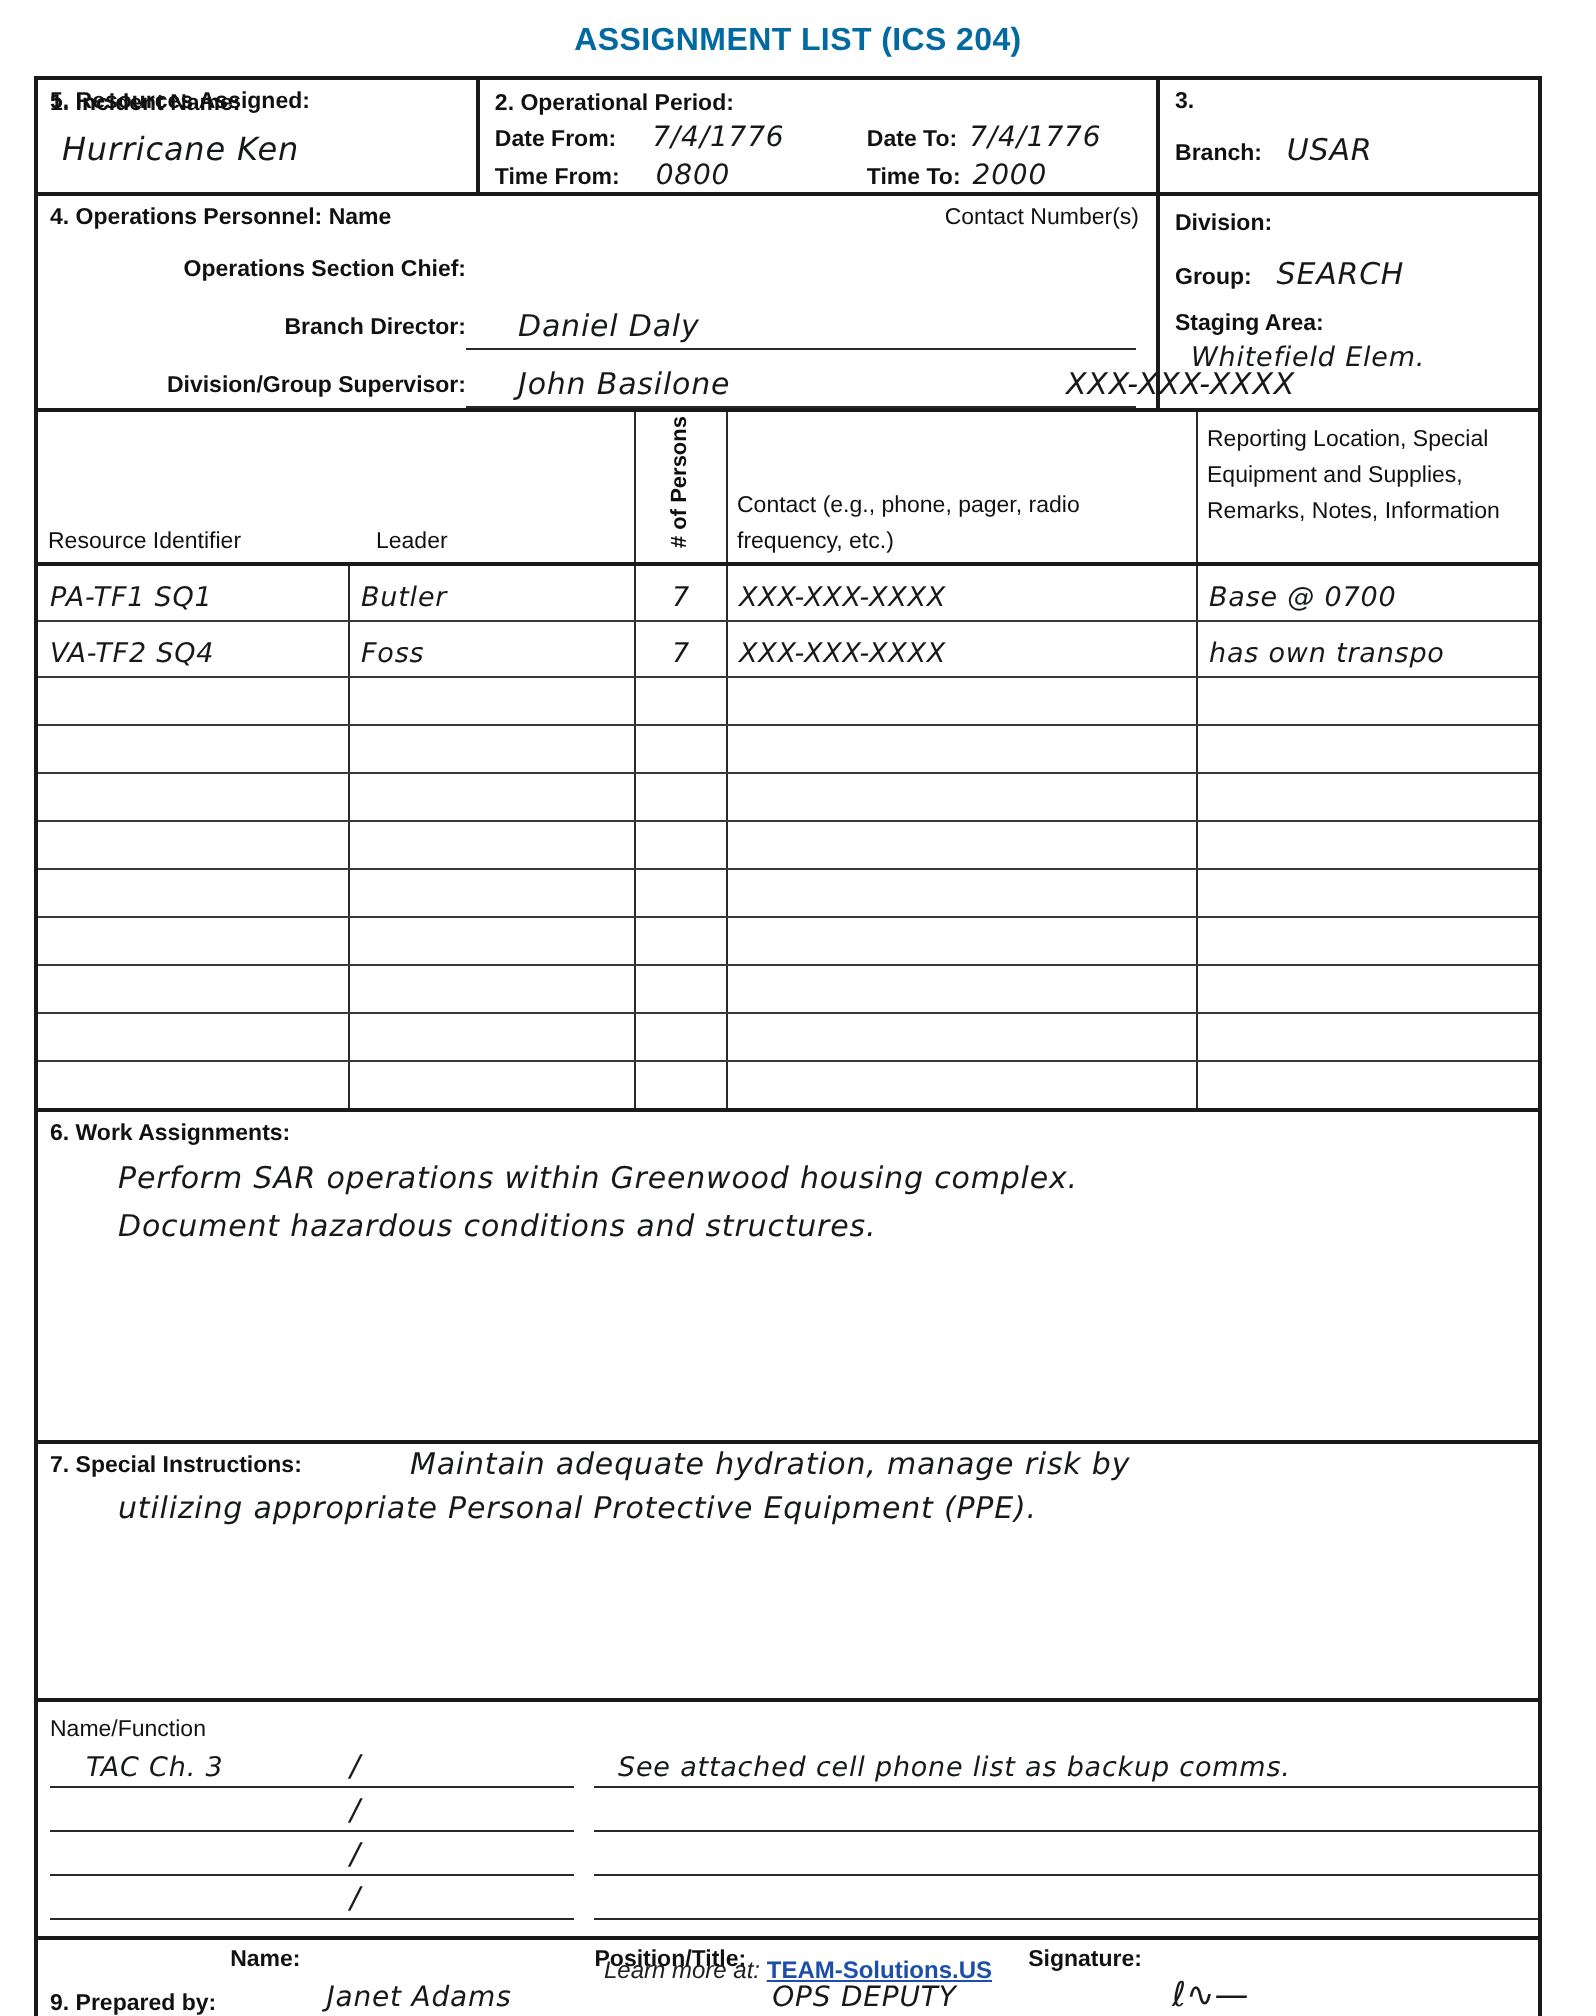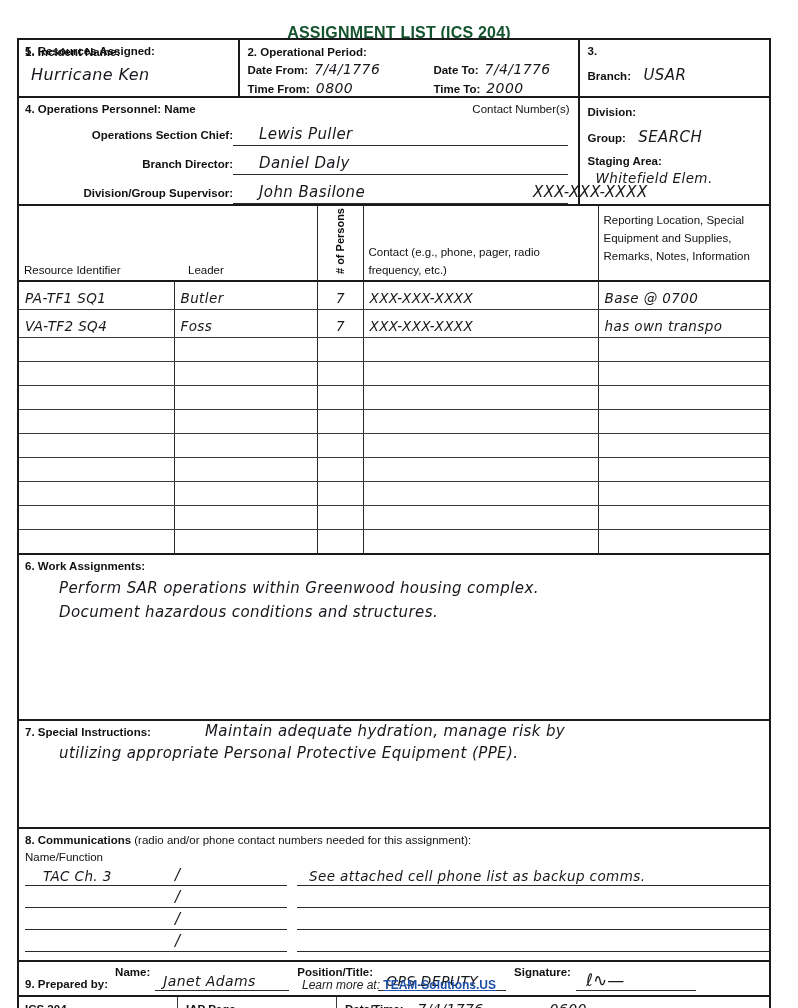--- a/index.html
+++ b/index.html
@@ -15,23 +15,23 @@
     overflow: hidden;
     position: relative;
   }
 
   
   .form-title {
     text-align: center;
     font-size: 16px;
     font-weight: bold;
     letter-spacing: 0.2px;
-    padding-top: 24px;
+    padding-top: 12px;
     padding-bottom: 8px;
-    color: #14532d;
+    color: #0369a1;
   }
 
   
   .form {
     position: absolute;
     left: 17px;
     top: 38px;
     width: 754px;
     border: 2px solid #1a1a1a;
     box-sizing: border-box;
@@ -72,21 +72,21 @@
   .hw-lg { font-size: 16px; }
   .box1 { width: 222px; padding: 5px 0 0 6px; }
   .box2 { width: 340px; padding: 5px 0 0 7px; }
 
   .box1 .hw { display: block; margin: 6px 0 0 6px; }
 
   .op-line { display: flex; align-items: baseline; margin-top: 2px; }
   .op-seg { display: flex; align-items: baseline; }
   .op-seg .lbl { white-space: nowrap; }
   .op-seg .hw { margin-left: 6px; font-size: 14px; }
-  .op-from { width: 186px; }
+  .op-from { width: 186px; gap: 12px; }
 
   
   .sec4 { width: 562px; padding: 4px 0 0 0; }
   .sec4-head { display: flex; justify-content: space-between; padding: 0 8px 0 6px; }
   .pers-row { display: flex; align-items: flex-end; height: 29px; padding-left: 6px; }
   .pers-lbl { width: 208px; text-align: right; padding-bottom: 3px; }
   .pers-line {
     flex: 1;
     border-bottom: 1.5px solid #2a2a2a;
     margin-right: 10px;
@@ -138,21 +138,21 @@
     padding-bottom: 2px;
   }
   .tbl tr:last-child td { border-bottom: none; }
   .sec5-wrap { border-bottom: 2px solid #1a1a1a; }
 
   
   .sec6 { padding: 4px 0 0 6px; height: 166px; box-sizing: border-box; }
   .sec6 .body { margin: 6px 0 0 34px; }
   .sec6 .body .hw { display: block; margin-bottom: 6px; }
 
-  .sec7 { padding: 4px 0 0 6px; height: 108px; box-sizing: border-box; position: relative; }
+  .sec7 { padding: 4px 0 0 6px; height: 129px; box-sizing: border-box; position: relative; }
   .sec7 .inline-lbl { position: absolute; left: 6px; top: 4px; }
   .sec7 .l1 { position: absolute; left: 186px; top: 1px; }
   .sec7 .l2 { position: absolute; left: 40px; top: 23px; }
 
   
   .sec8 { padding: 4px 0 0 6px; }
   .sec8-head { font-size: 11.5px; }
   .sec8-sub { display: flex; margin-top: 3px; padding-right: 10px; }
   .sec8-sub .a { width: 272px; }
   .sec8-sub .b { flex: 1; }
@@ -180,21 +180,21 @@
     font-size: 15px;
     color: #1a1a1a;
   }
   .sec8-pad { height: 8px; }
 
   
   .sec9 { display: flex; align-items: flex-end; padding: 3px 0 4px 6px; }
   .sec9 .f { display: flex; align-items: flex-start; }
   .sec9 .fl {
     border-bottom: 1.5px solid #2a2a2a;
-    margin: 6px 8px 0 5px;
+    margin: 16px 8px 0 5px;
     position: relative;
     height: 19px;
     text-decoration: underline;
   }
   .sec9 .fl .hw { position: absolute; left: 8px; bottom: 1px; font-size: 14px; }
   .w-name { width: 134px; }
   .w-pos  { width: 128px; }
   .w-sig  { width: 120px; }
 
   .sig-mark {
@@ -300,23 +300,20 @@
       <div class="sec4-head">
         <span class="lbl">
           <span>4. Operations Personnel:</span>
           <span class="ul">Name</span>
         </span>
         <span class="lbl-n ul">Contact Number(s)</span>
       </div>
 
       <div class="pers-row">
         <span class="lbl pers-lbl">Operations Section Chief:</span>
-        <span class="pers-line">
-          <span class="hw">Lewis Puller</span>
-        </span>
       </div>
 
       <div class="pers-row">
         <span class="lbl pers-lbl">Branch Director:</span>
         <span class="pers-line">
           <span class="hw">Daniel Daly</span>
         </span>
       </div>
 
       <div class="pers-row">
@@ -484,24 +481,20 @@
     </div>
   </div>
 
   <div class="sec7 bdr-b">
     <span class="lbl inline-lbl">7. Special Instructions:</span>
     <span class="hw l1">Maintain adequate hydration, manage risk by</span>
     <span class="hw l2">utilizing appropriate Personal Protective Equipment (PPE).</span>
   </div>
 
   <div class="sec8 bdr-b">
-    <div class="sec8-head">
-      <span class="lbl">8. Communications</span>
-      <span class="lbl-n">(radio and/or phone contact numbers needed for this assignment):</span>
-    </div>
     <div class="sec8-sub">
       <span class="lbl-n ul a">Name/Function</span>
     </div>
 
     <div class="comm-row">
       <span class="a">
         <span class="hw hw-sm">TAC Ch. 3</span>
         <span class="slash">/</span>
       </span>
       <span class="b">

